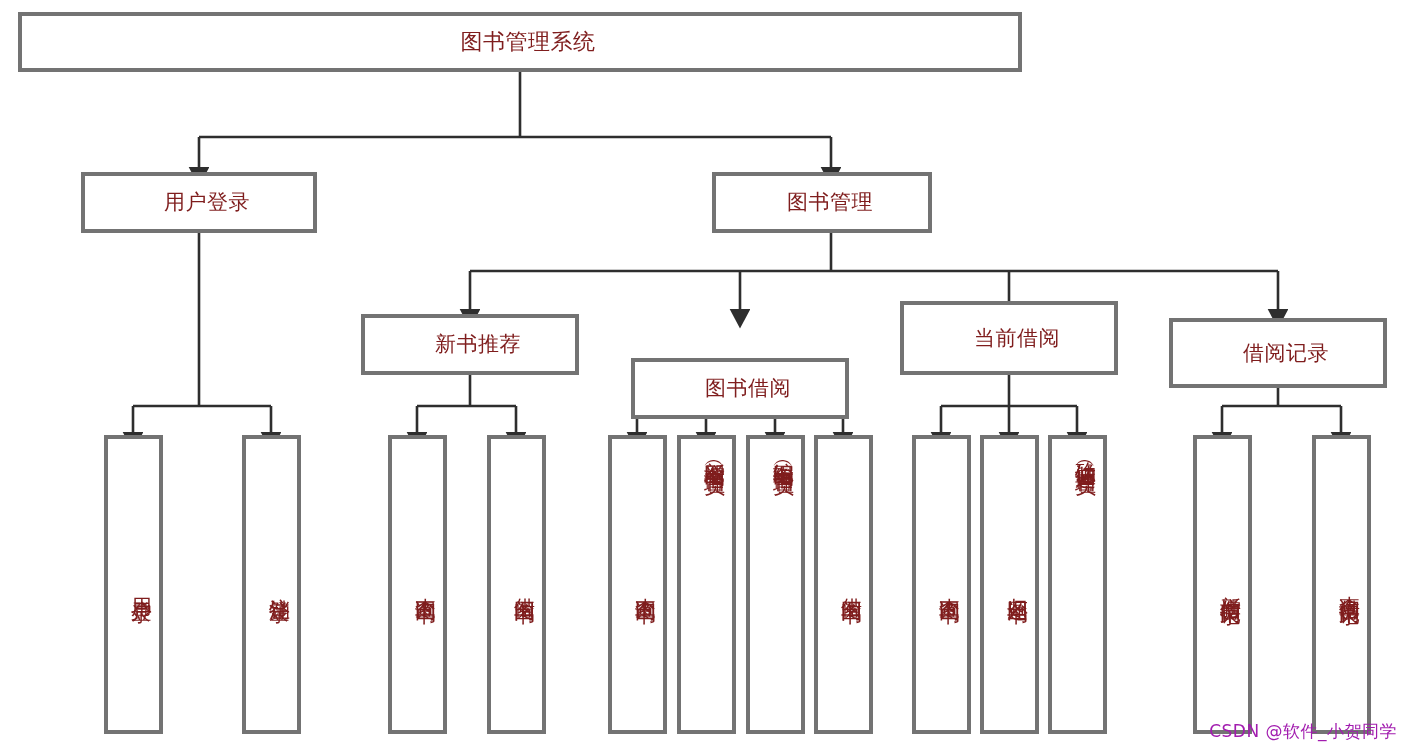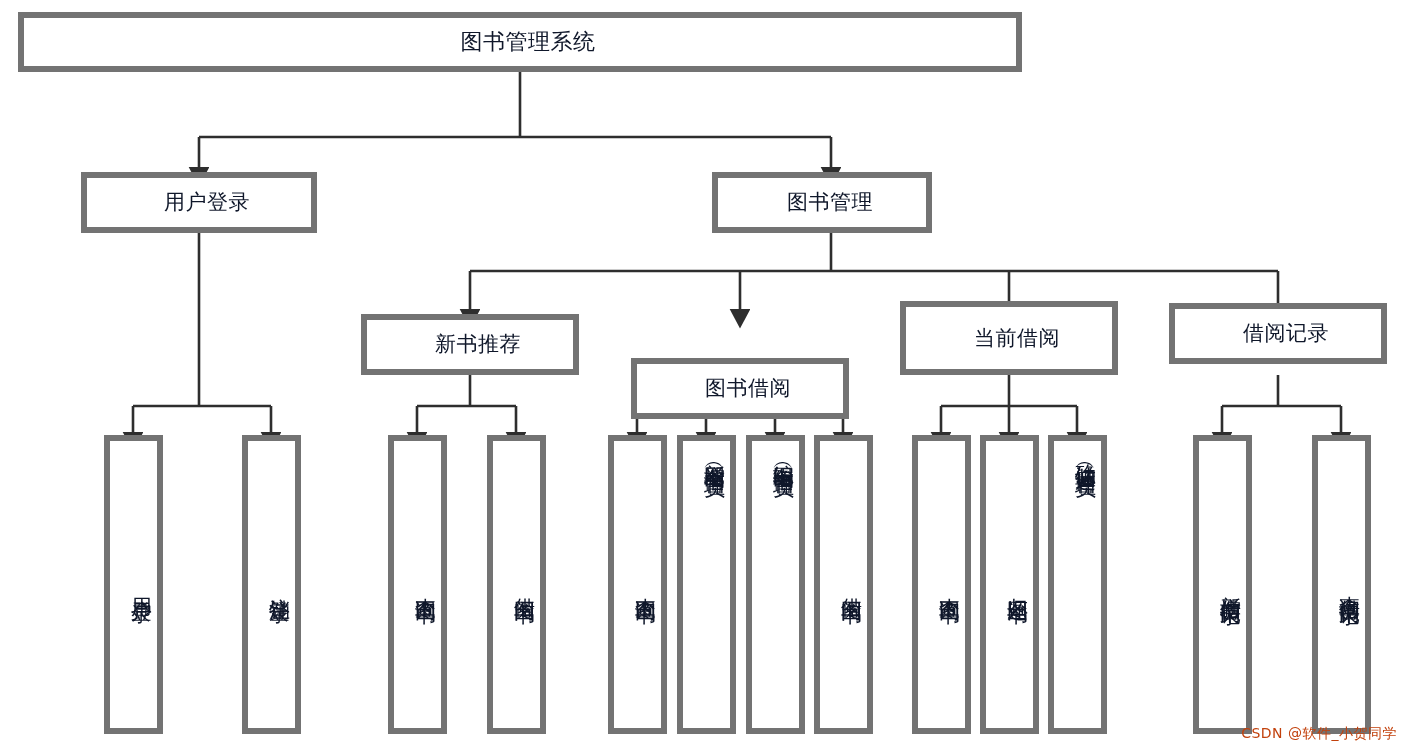--- a/index.html
+++ b/index.html
@@ -23,25 +23,25 @@
     left: 0;
     top: 0;
     width: 1405px;
     height: 747px;
     pointer-events: none;
   }
   .node {
     position: absolute;
     box-sizing: border-box;
     background: #ffffff;
-    border: 6px solid #737373;
+    border: 4px solid #737373;
     display: flex;
     align-items: center;
     justify-content: center;
-    color: #0f172a;
+    color: #7f1d1d;
     text-align: center;
     padding-left: 16px;
   }
   .node .lbl {
     display: block;
     line-height: 1.18;
     letter-spacing: 0.5px;
   }
   
   .node.horiz .lbl {
@@ -65,22 +65,22 @@
     white-space: nowrap;
   }
   .node.vert.mid {
     align-items: center;
     padding-top: 0;
   }
   .watermark {
     position: absolute;
     right: 8px;
     bottom: 4px;
-    font-size: 14px;
-    color: #c2410c;
+    font-size: 17px;
+    color: #a21caf;
     white-space: nowrap;
     letter-spacing: 0.5px;
     text-align: right;
   }
 </style>
 </head>
 <body>
 
 <div id="canvas">
 
@@ -149,21 +149,21 @@
 
   <div class="node horiz" style="left:361px; top:314px; width:218px; height:61px;">
     <span class="lbl">新书推荐</span>
   </div>
   <div class="node horiz" style="left:631px; top:314px; width:218px; height:61px;margin-top:44px;">
     <span class="lbl">图书借阅</span>
   </div>
   <div class="node horiz" style="left:900px; top:301px; width:218px; height:74px;">
     <span class="lbl">当前借阅</span>
   </div>
-  <div class="node horiz" style="left:1169px; top:303px; width:218px; height:61px;">
+  <div class="node horiz" style="left:1169px; top:318px; width:218px; height:70px;">
     <span class="lbl">借阅记录</span>
   </div>
 
   <div class="node vert mid" style="left:104px; top:435px; width:59px; height:299px;">
     <span class="lbl">用户登录</span>
   </div>
   <div class="node vert mid" style="left:242px; top:435px; width:59px; height:299px;">
     <span class="lbl">注销登录</span>
   </div>
 

